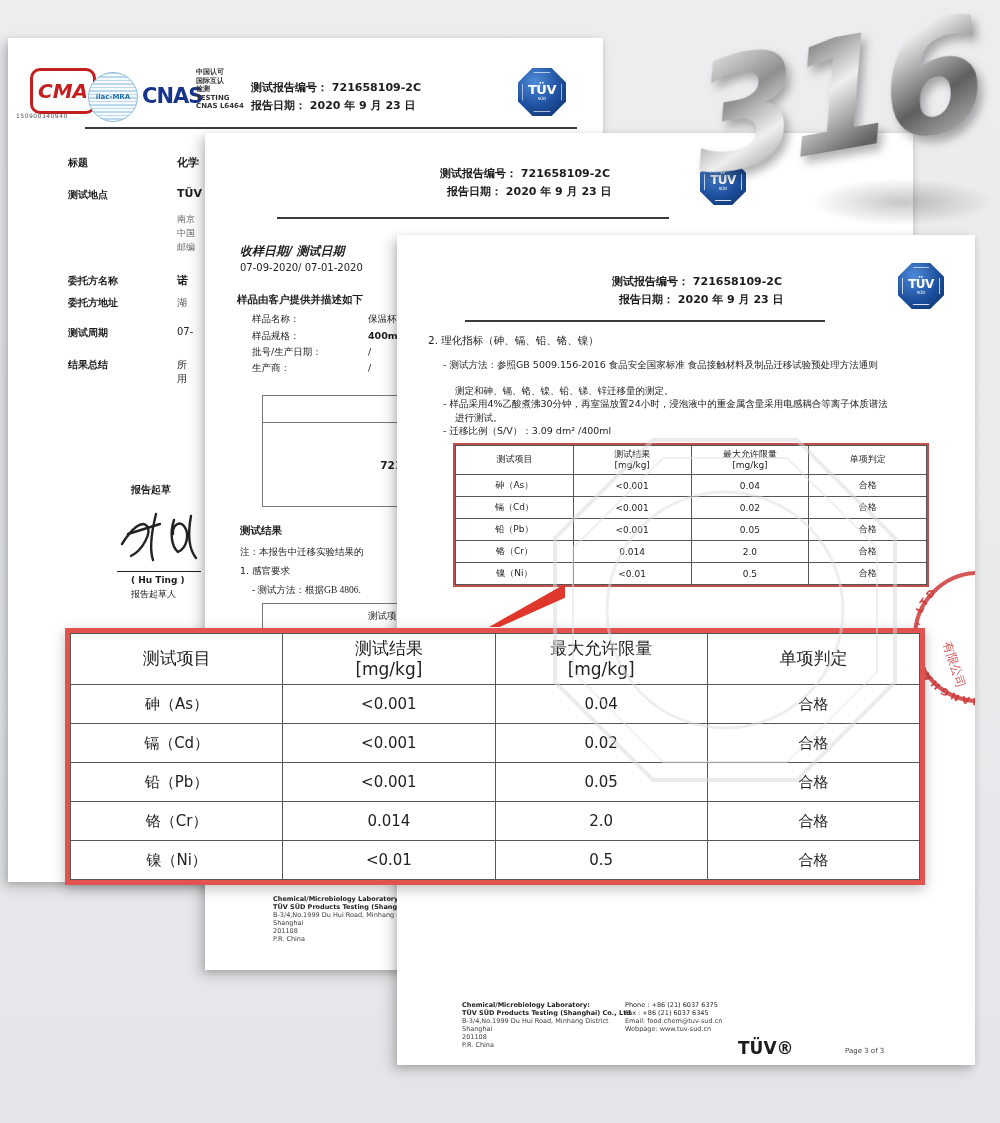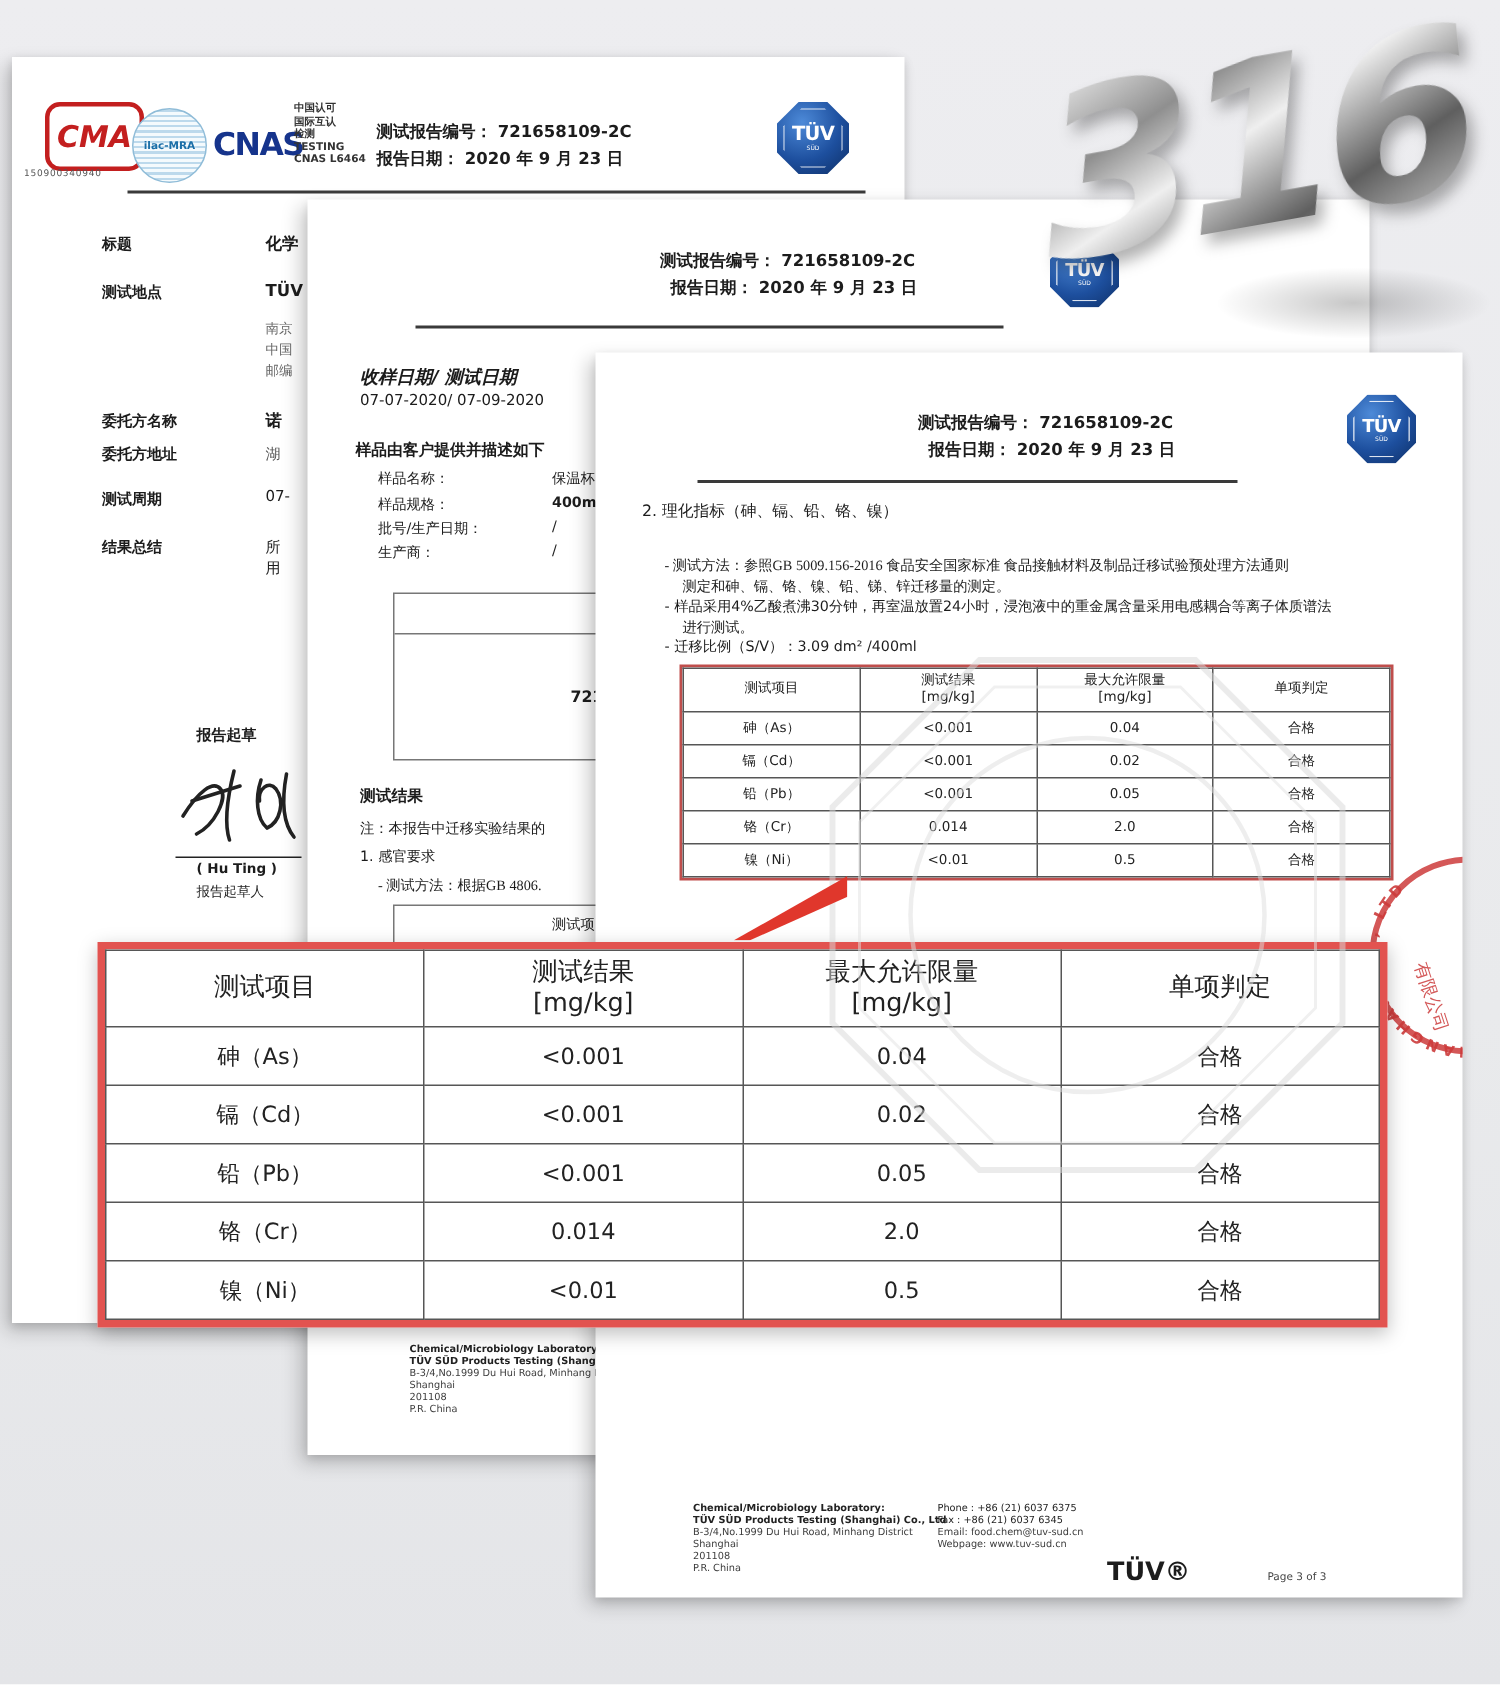--- a/index.html
+++ b/index.html
@@ -136,21 +136,21 @@
       <span>2020 年 9 月 23 日</span>
     </div>
     <div class="tuv" style="left:495px;top:26px;width:46px;height:46px;">
       <div class="ring"></div>
       <span class="tt" style="font-size:12px;">TÜV</span>
       <span class="ts">SÜD</span>
     </div>
     <div class="divider" style="left:72px;top:84px;width:392px;"></div>
 
     <div class="t b" style="left:35px;top:110px;font-size:12px;font-style:italic;">收样日期/ 测试日期</div>
-    <div class="t" style="left:35px;top:129px;font-size:10px;">07-07-2020/ 07-09-2020</div>
+    <div class="t" style="left:35px;top:129px;font-size:10px;">07-09-2020/ 07-01-2020</div>
     <div class="t b" style="left:32px;top:160px;font-size:10.5px;">样品由客户提供并描述如下</div>
 
     <div class="t" style="left:47px;top:180px;font-size:9.5px;">样品名称：</div>
     <div class="t" style="left:163px;top:180px;font-size:9.5px;">保温杯</div>
     <div class="t" style="left:47px;top:197px;font-size:9.5px;">样品规格：</div>
     <div class="t b" style="left:163px;top:197px;font-size:9.5px;">400ml</div>
     <div class="t" style="left:47px;top:213px;font-size:9.5px;">批号/生产日期：</div>
     <div class="t" style="left:163px;top:213px;font-size:9.5px;">/</div>
     <div class="t" style="left:47px;top:229px;font-size:9.5px;">生产商：</div>
     <div class="t" style="left:163px;top:229px;font-size:9.5px;">/</div>
@@ -186,21 +186,21 @@
       <span>2020 年 9 月 23 日</span>
     </div>
     <div class="tuv" style="left:501px;top:28px;width:46px;height:46px;">
       <div class="ring"></div>
       <span class="tt" style="font-size:12px;">TÜV</span>
       <span class="ts">SÜD</span>
     </div>
     <div class="divider" style="left:68px;top:85px;width:360px;"></div>
 
     <div class="t" style="left:31px;top:99px;font-size:10.5px;">2. 理化指标（砷、镉、铅、铬、镍）</div>
-    <div class="t" style="left:46px;top:136px;font-size:9.5px;font-family:Liberation Serif, serif;">- 测试方法：参照GB 5009.156-2016 食品安全国家标准 食品接触材料及制品迁移试验预处理方法通则</div>
+    <div class="t" style="left:46px;top:124px;font-size:9.5px;">- 测试方法：参照GB 5009.156-2016 食品安全国家标准 食品接触材料及制品迁移试验预处理方法通则</div>
     <div class="t" style="left:58px;top:150px;font-size:9.5px;">测定和砷、镉、铬、镍、铅、锑、锌迁移量的测定。</div>
     <div class="t" style="left:46px;top:163px;font-size:9.5px;">- 样品采用4%乙酸煮沸30分钟，再室温放置24小时，浸泡液中的重金属含量采用电感耦合等离子体质谱法</div>
     <div class="t" style="left:58px;top:177px;font-size:9.5px;">进行测试。</div>
     <div class="t" style="left:46px;top:190px;font-size:9.5px;">- 迁移比例（S/V）：3.09 dm² /400ml</div>
 
     <div class="smallwrap" style="left:56px;top:208px;width:472px;">
       <table class="rtable">
         <thead>
           <tr>
             <th>

